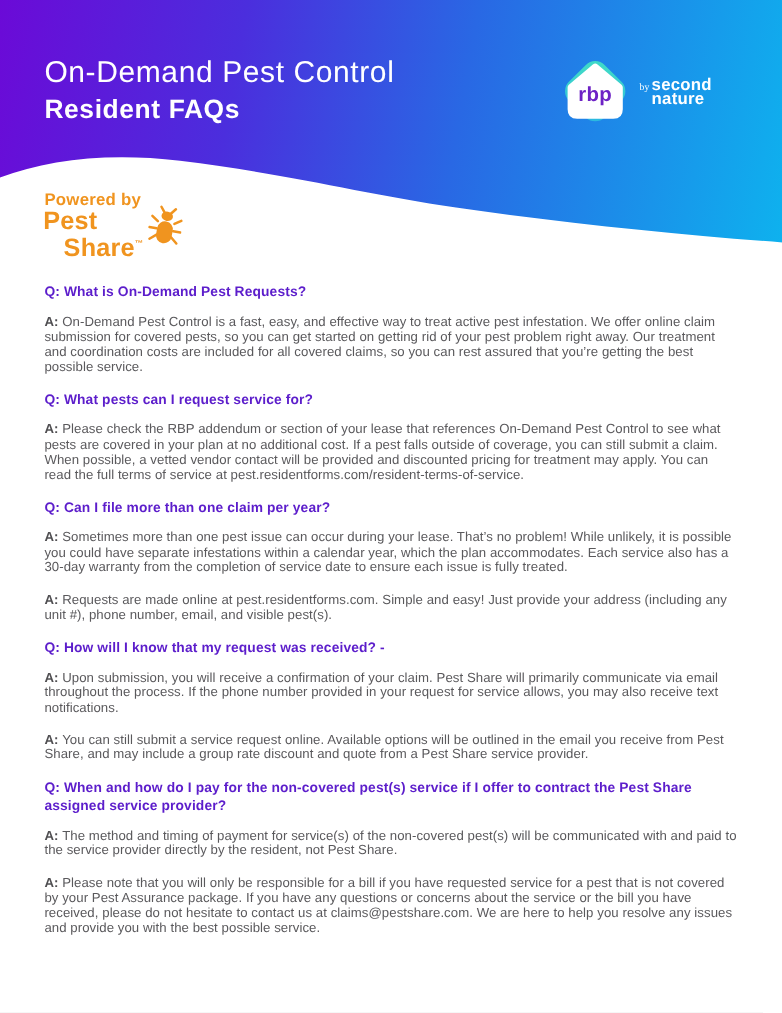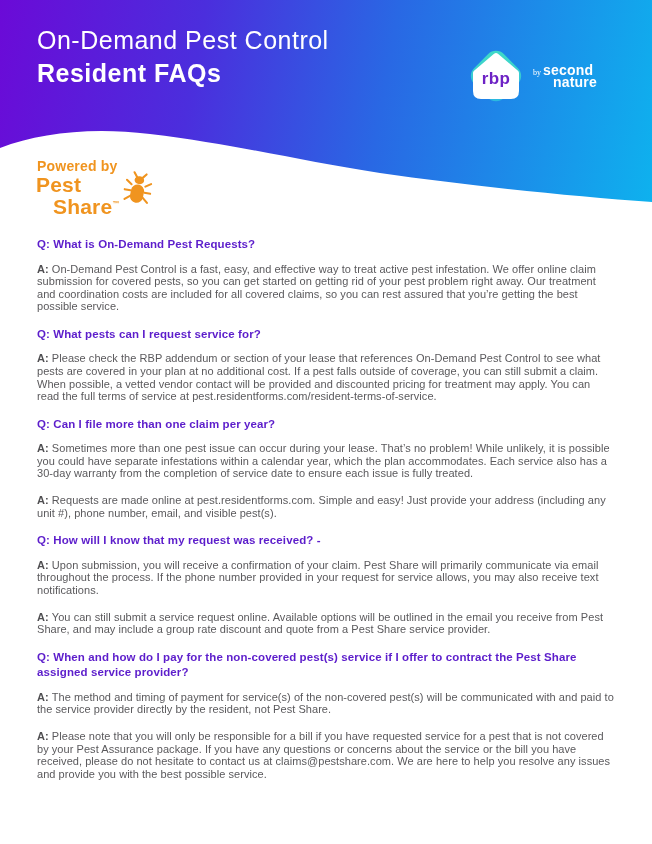--- a/index.html
+++ b/index.html
@@ -6,40 +6,40 @@
   .page{
     width:652px;height:844px;margin:0 auto;background:#ffffff;
     font-family:"Liberation Sans",sans-serif;position:relative;overflow:hidden;
   }
   
   .header{
     position:relative;height:215px;
     background:linear-gradient(100deg,#6b0ad7 0%,#4b2edd 30%,#2968e4 58%,#0eb2ee 100%);
     overflow:hidden;
   }
-  .title-block{position:absolute;left:37px;top:24px;color:#ffffff;}
+  .title-block{position:absolute;left:37px;top:44px;color:#ffffff;}
   .title-line1{font-size:25px;font-weight:400;letter-spacing:.5px;line-height:1.3;}
-  .title-line2{font-size:25px;font-weight:700;letter-spacing:.5px;line-height:1.3;}
+  .title-line2{font-size:22px;font-weight:700;letter-spacing:.5px;line-height:1.3;}
   
   .brand{position:absolute;left:468px;top:48px;display:flex;align-items:center;}
   .rbp-badge{position:relative;width:56px;height:56px;flex:0 0 auto;}
   .rbp-diamond{
     position:absolute;left:7px;top:7px;width:42px;height:42px;
     background:linear-gradient(135deg,#3fd8c8 20%,#2bb9e0 90%);
     border-radius:11px;transform:rotate(45deg);
   }
   .rbp-house{position:absolute;left:0;top:0;}
   .rbp-text{
     position:absolute;left:0;top:21px;width:56px;text-align:center;
     color:#6d22c5;font-size:17px;font-weight:700;letter-spacing:.3px;
   }
   .sn-block{margin-left:9px;color:#ffffff;display:flex;align-items:flex-start;}
   .sn-by{font-size:8px;font-weight:400;margin-top:4px;margin-right:2px;font-family:Liberation Serif, serif;}
   .sn-name{font-size:14px;font-weight:700;line-height:12px;letter-spacing:.2px;}
-  .sn-line2{display:block;margin-left:10px;}
+  .sn-line2{display:block;}
   
   .wave{position:absolute;left:0;bottom:0;width:652px;height:95px;display:block;}
   
   .pestshare{position:absolute;left:36px;top:158px;color:#f0941f;}
   .ps-powered{font-size:14px;font-weight:600;letter-spacing:.2px;margin-left:1px;}
   .ps-row{display:flex;align-items:flex-start;margin-top:1px;}
   .ps-words{line-height:19px;font-size:21px;font-weight:800;letter-spacing:.2px;}
   .ps-share{margin-left:17px;}
   .ps-tm{font-size:7px;vertical-align:8px;font-weight:700;}
   .ps-bug{margin-left:4px;margin-top:-4px;transform:rotate(10deg);}

